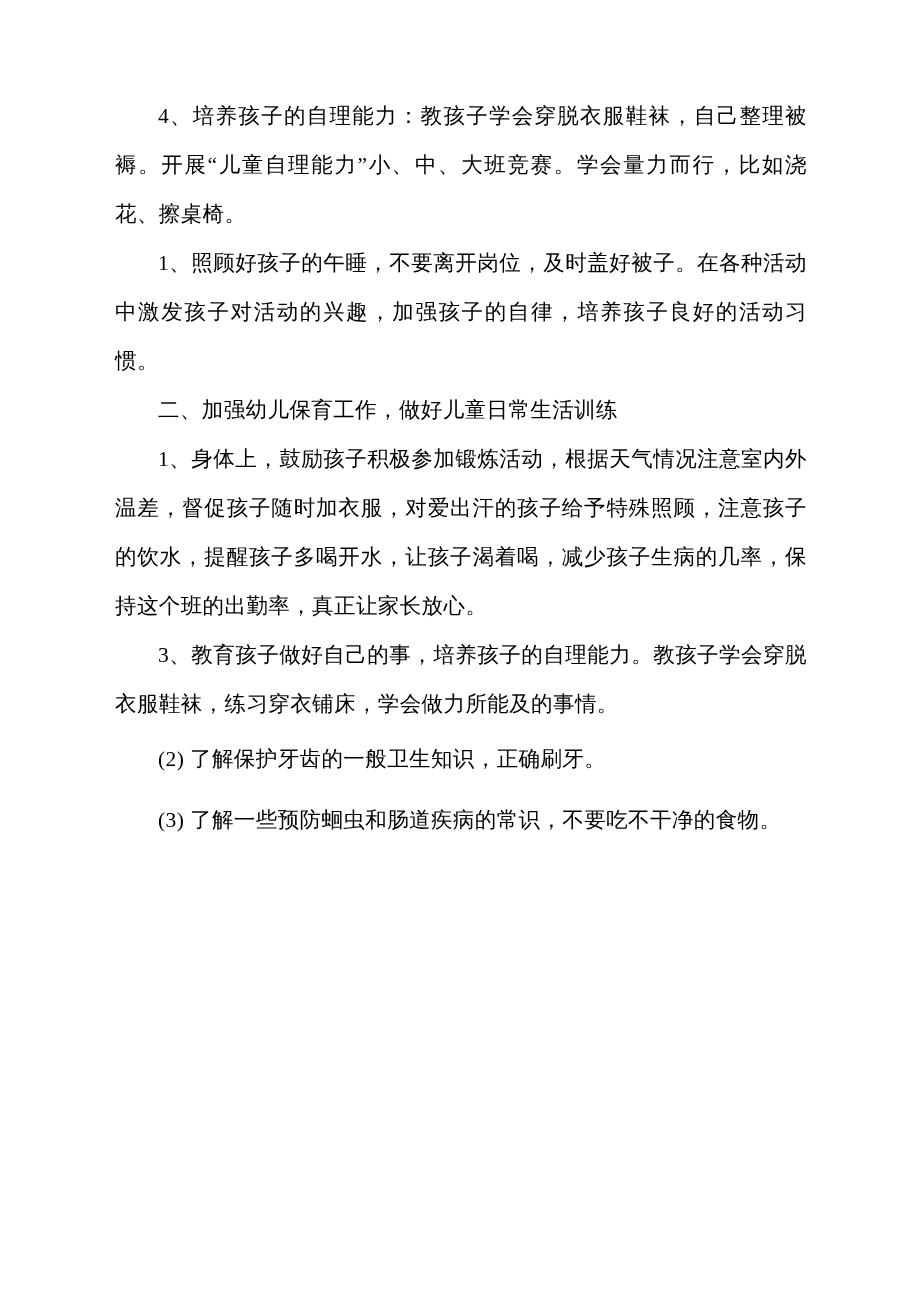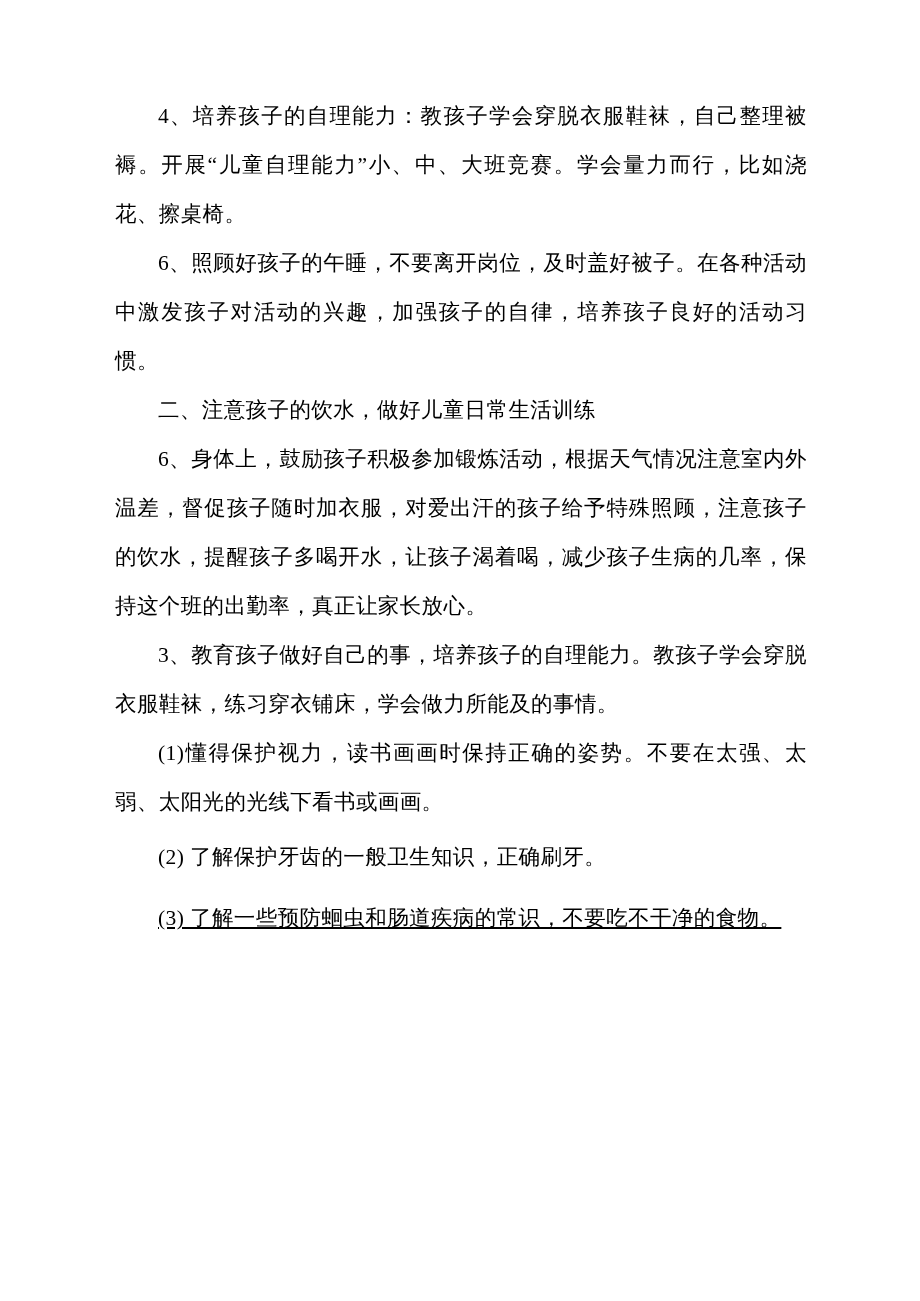--- a/index.html
+++ b/index.html
@@ -29,29 +29,28 @@
     margin: 0;
     font-size: 21.5px;
     line-height: 49px;
     text-align: justify;
     text-indent: 2em;
     letter-spacing: 0.4px;
     word-break: break-all;
     color: #000000;
   }
   .para.gap-sm { margin-top: 6px; }
-  .para.gap-md { margin-top: 12px; text-decoration: underline; }
+  .para.gap-md { margin-top: 12px; }
 </style>
 </head>
 <body>
 
 <div class="page">
   <div class="doc-body">
     <p class="para">4、培养孩子的自理能力：教孩子学会穿脱衣服鞋袜，自己整理被褥。开展“儿童自理能力”小、中、大班竞赛。学会量力而行，比如浇花、擦桌椅。</p>
-    <p class="para">6、照顾好孩子的午睡，不要离开岗位，及时盖好被子。在各种活动中激发孩子对活动的兴趣，加强孩子的自律，培养孩子良好的活动习惯。</p>
-    <p class="para">二、注意孩子的饮水，做好儿童日常生活训练</p>
-    <p class="para">6、身体上，鼓励孩子积极参加锻炼活动，根据天气情况注意室内外温差，督促孩子随时加衣服，对爱出汗的孩子给予特殊照顾，注意孩子的饮水，提醒孩子多喝开水，让孩子渴着喝，减少孩子生病的几率，保持这个班的出勤率，真正让家长放心。</p>
+    <p class="para">1、照顾好孩子的午睡，不要离开岗位，及时盖好被子。在各种活动中激发孩子对活动的兴趣，加强孩子的自律，培养孩子良好的活动习惯。</p>
+    <p class="para">二、加强幼儿保育工作，做好儿童日常生活训练</p>
+    <p class="para">1、身体上，鼓励孩子积极参加锻炼活动，根据天气情况注意室内外温差，督促孩子随时加衣服，对爱出汗的孩子给予特殊照顾，注意孩子的饮水，提醒孩子多喝开水，让孩子渴着喝，减少孩子生病的几率，保持这个班的出勤率，真正让家长放心。</p>
     <p class="para">3、教育孩子做好自己的事，培养孩子的自理能力。教孩子学会穿脱衣服鞋袜，练习穿衣铺床，学会做力所能及的事情。</p>
-    <p class="para">(1)懂得保护视力，读书画画时保持正确的姿势。不要在太强、太弱、太阳光的光线下看书或画画。</p>
     <p class="para gap-sm">(2) 了解保护牙齿的一般卫生知识，正确刷牙。</p>
     <p class="para gap-md">(3) 了解一些预防蛔虫和肠道疾病的常识，不要吃不干净的食物。</p>
   </div>
 </div>
 
 </body></html>

